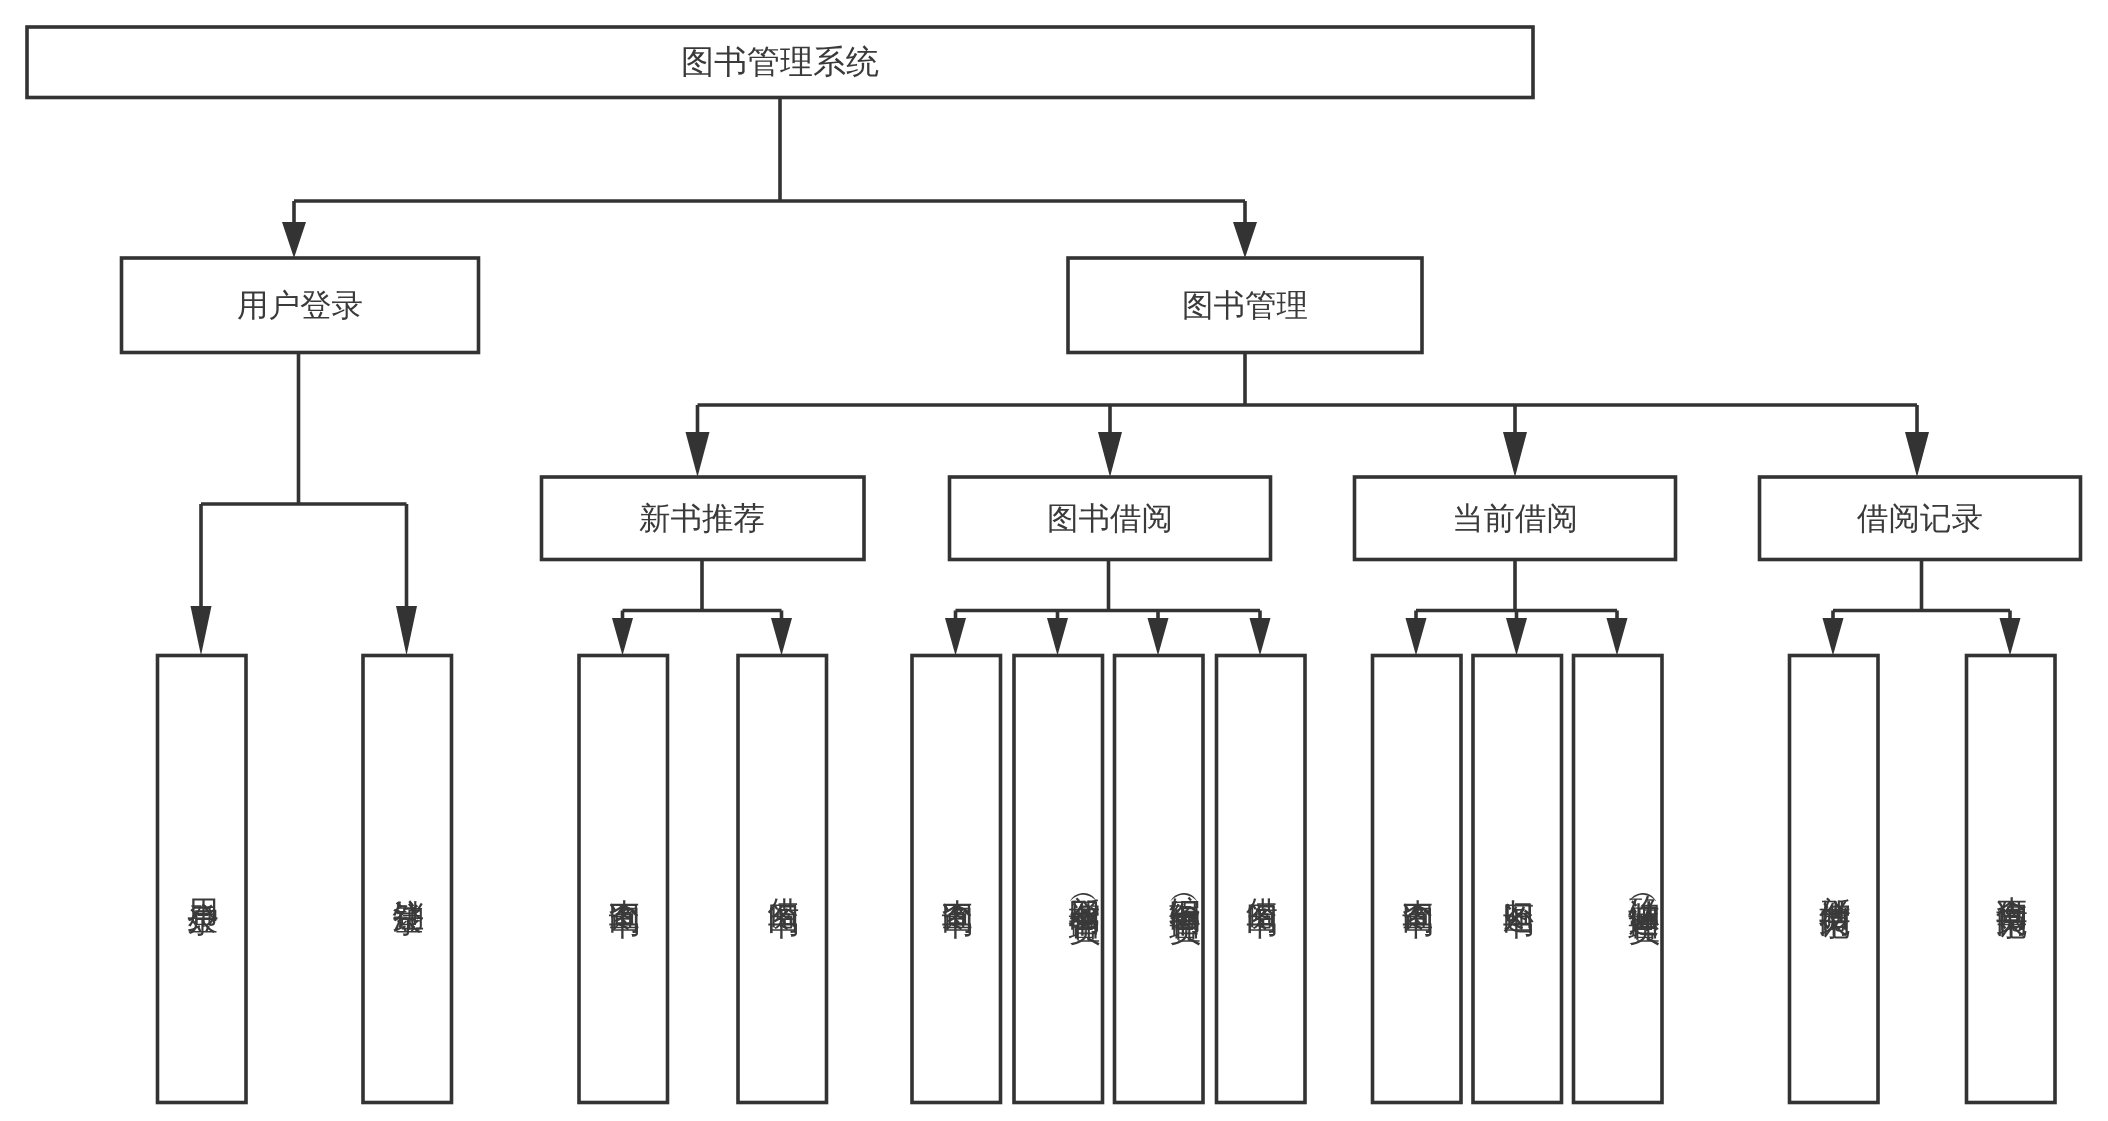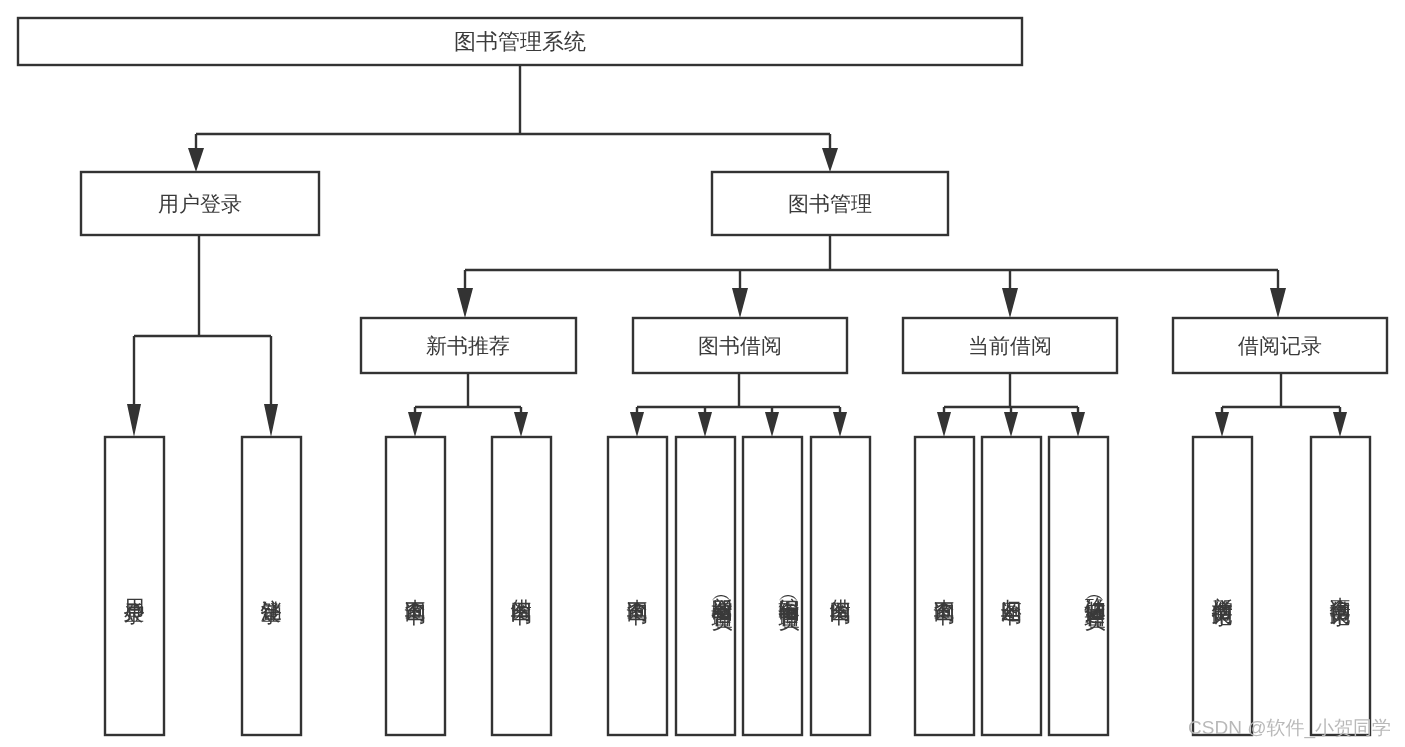--- a/index.html
+++ b/index.html
@@ -200,14 +200,13 @@
   <div class="leaf-label" style="left:743px; top:437px; width:59px; height:298px; display:flex; align-items:flex-start; justify-content:center; padding-top:6px; box-sizing:border-box;">编辑图书（管理员）</div>
   <div class="leaf-label" style="left:811px; top:437px; width:59px; height:298px; display:flex; align-items:center; justify-content:center;">借阅图书</div>
 
   <div class="leaf-label" style="left:915px; top:437px; width:59px; height:298px; display:flex; align-items:center; justify-content:center;">查询图书</div>
   <div class="leaf-label" style="left:982px; top:437px; width:59px; height:298px; display:flex; align-items:center; justify-content:center;">归还图书</div>
   <div class="leaf-label" style="left:1049px; top:437px; width:59px; height:298px; display:flex; align-items:flex-start; justify-content:center; padding-top:6px; box-sizing:border-box;">确认归还（管理员）</div>
 
   <div class="leaf-label" style="left:1193px; top:437px; width:59px; height:298px; display:flex; align-items:center; justify-content:center;">新增借阅记录</div>
   <div class="leaf-label" style="left:1311px; top:437px; width:59px; height:298px; display:flex; align-items:center; justify-content:center;">查询借阅记录</div>
 
-  <div class="watermark">CSDN @软件_小贺同学</div>
 </div>
 
 </body></html>

